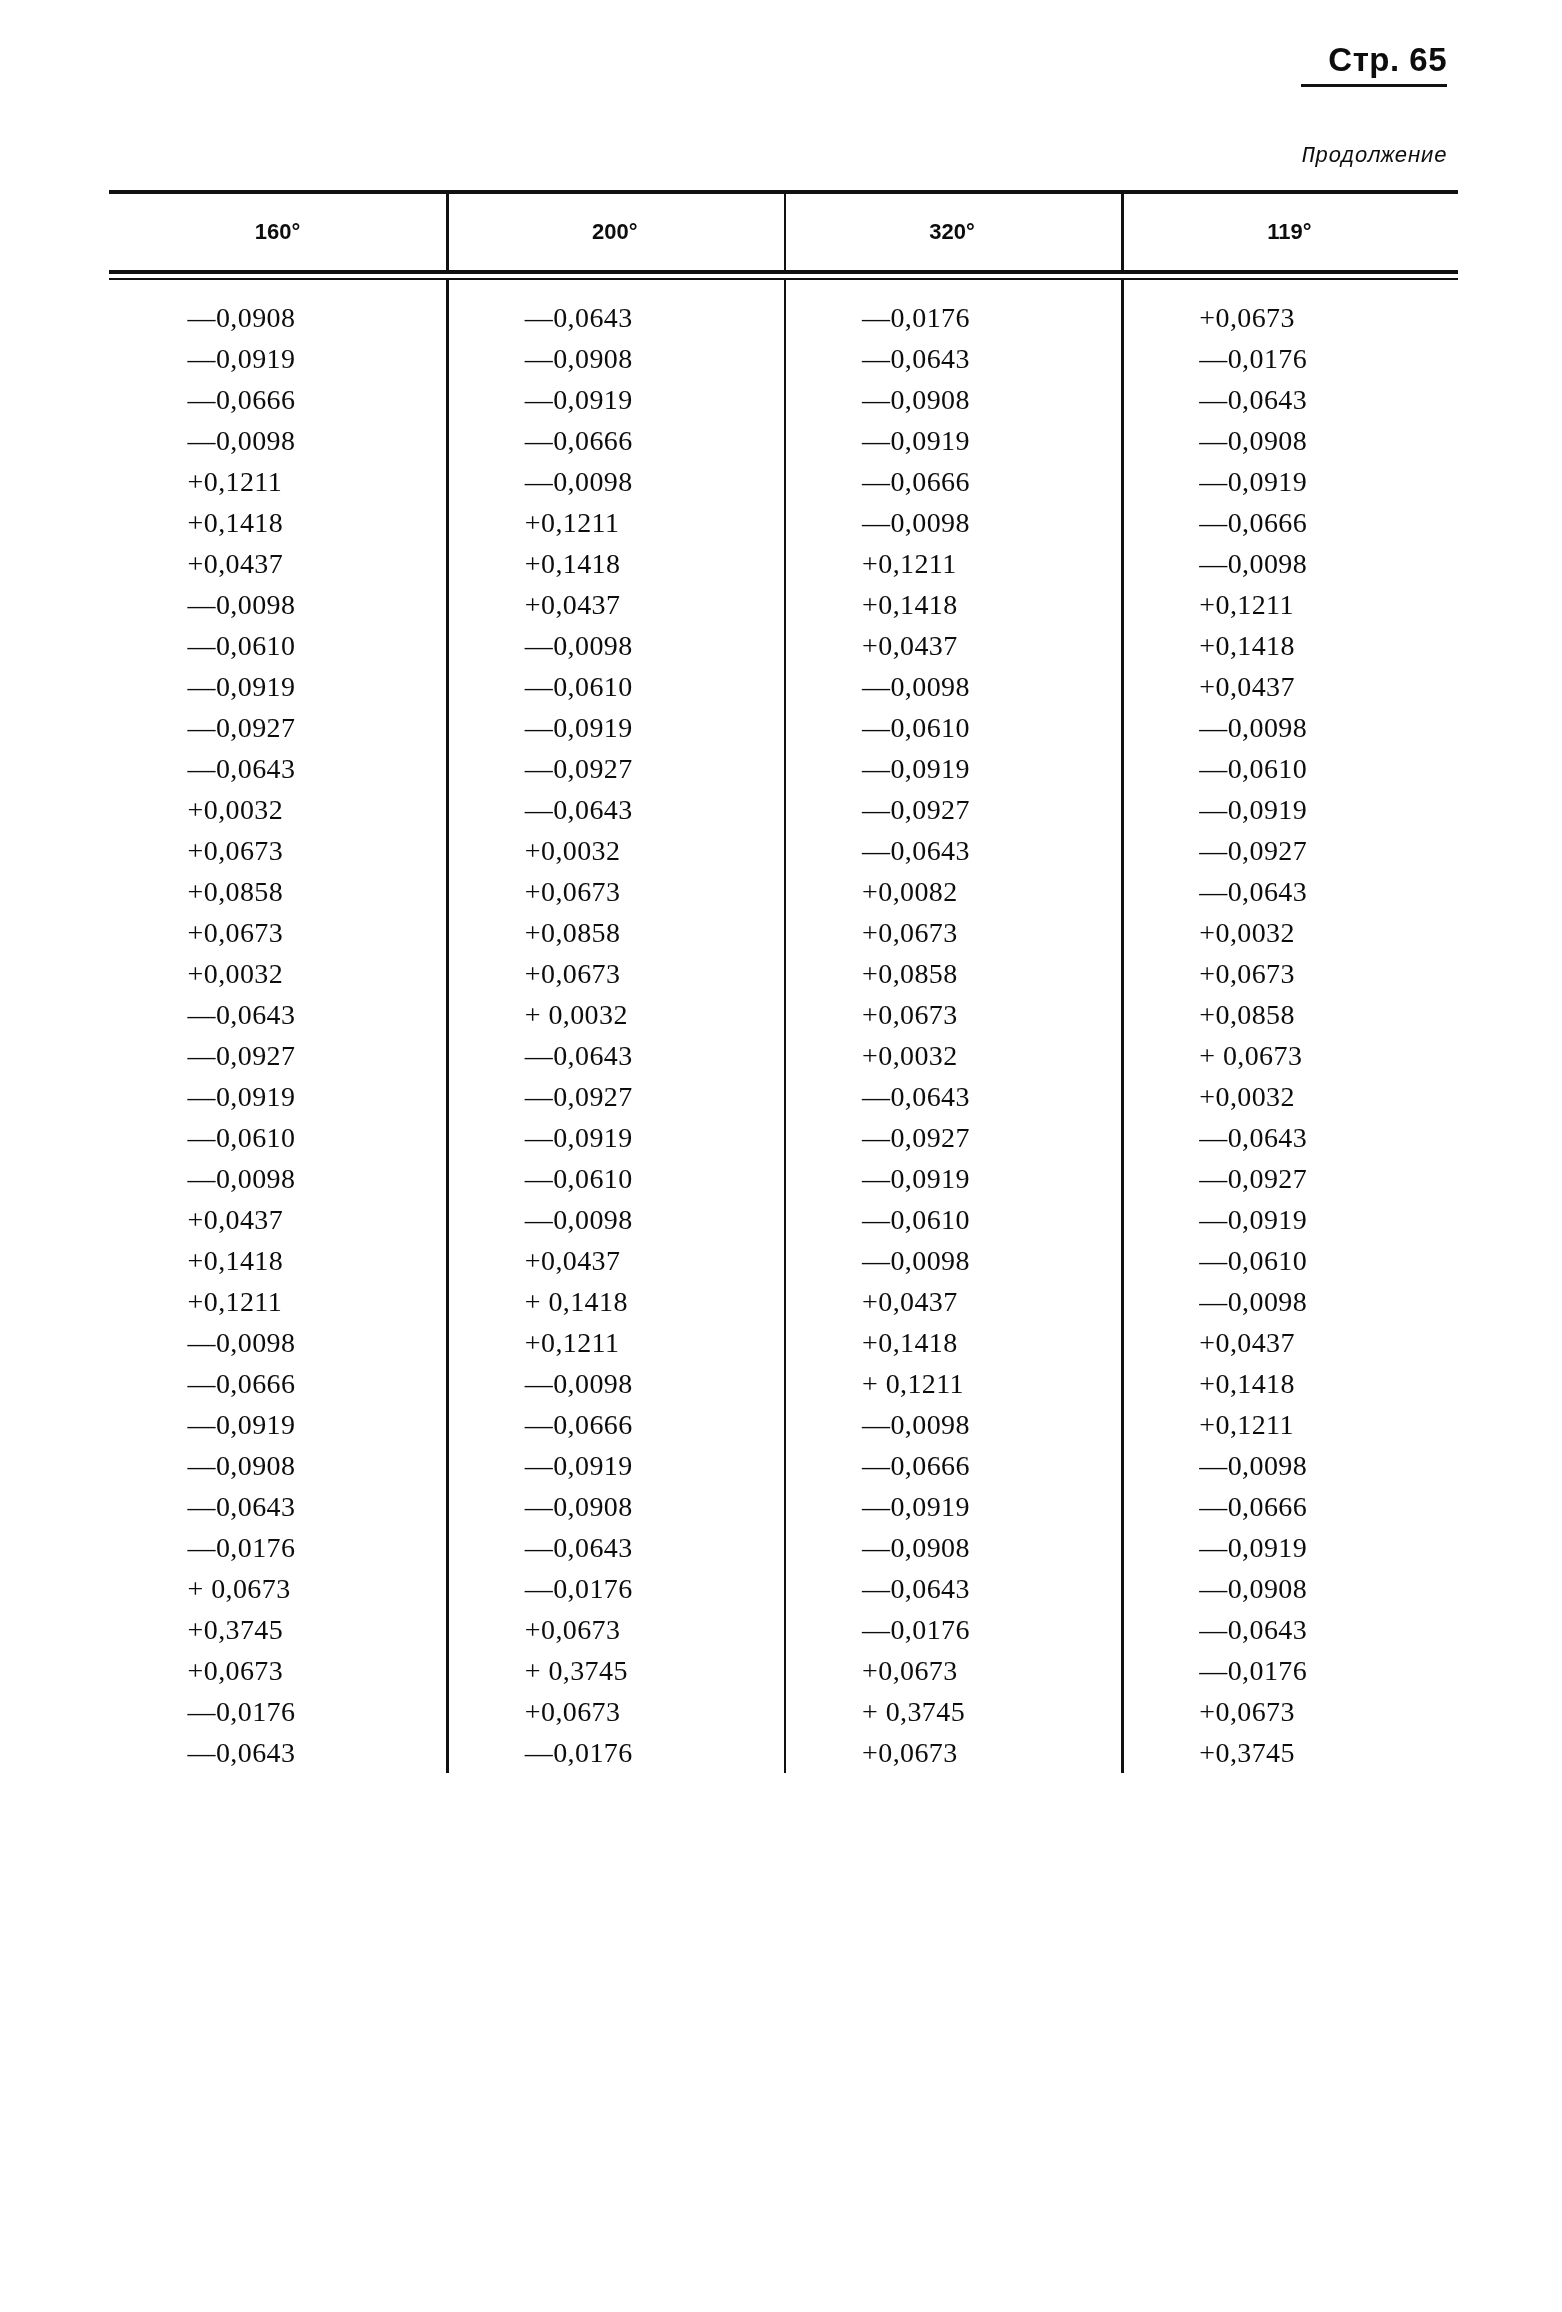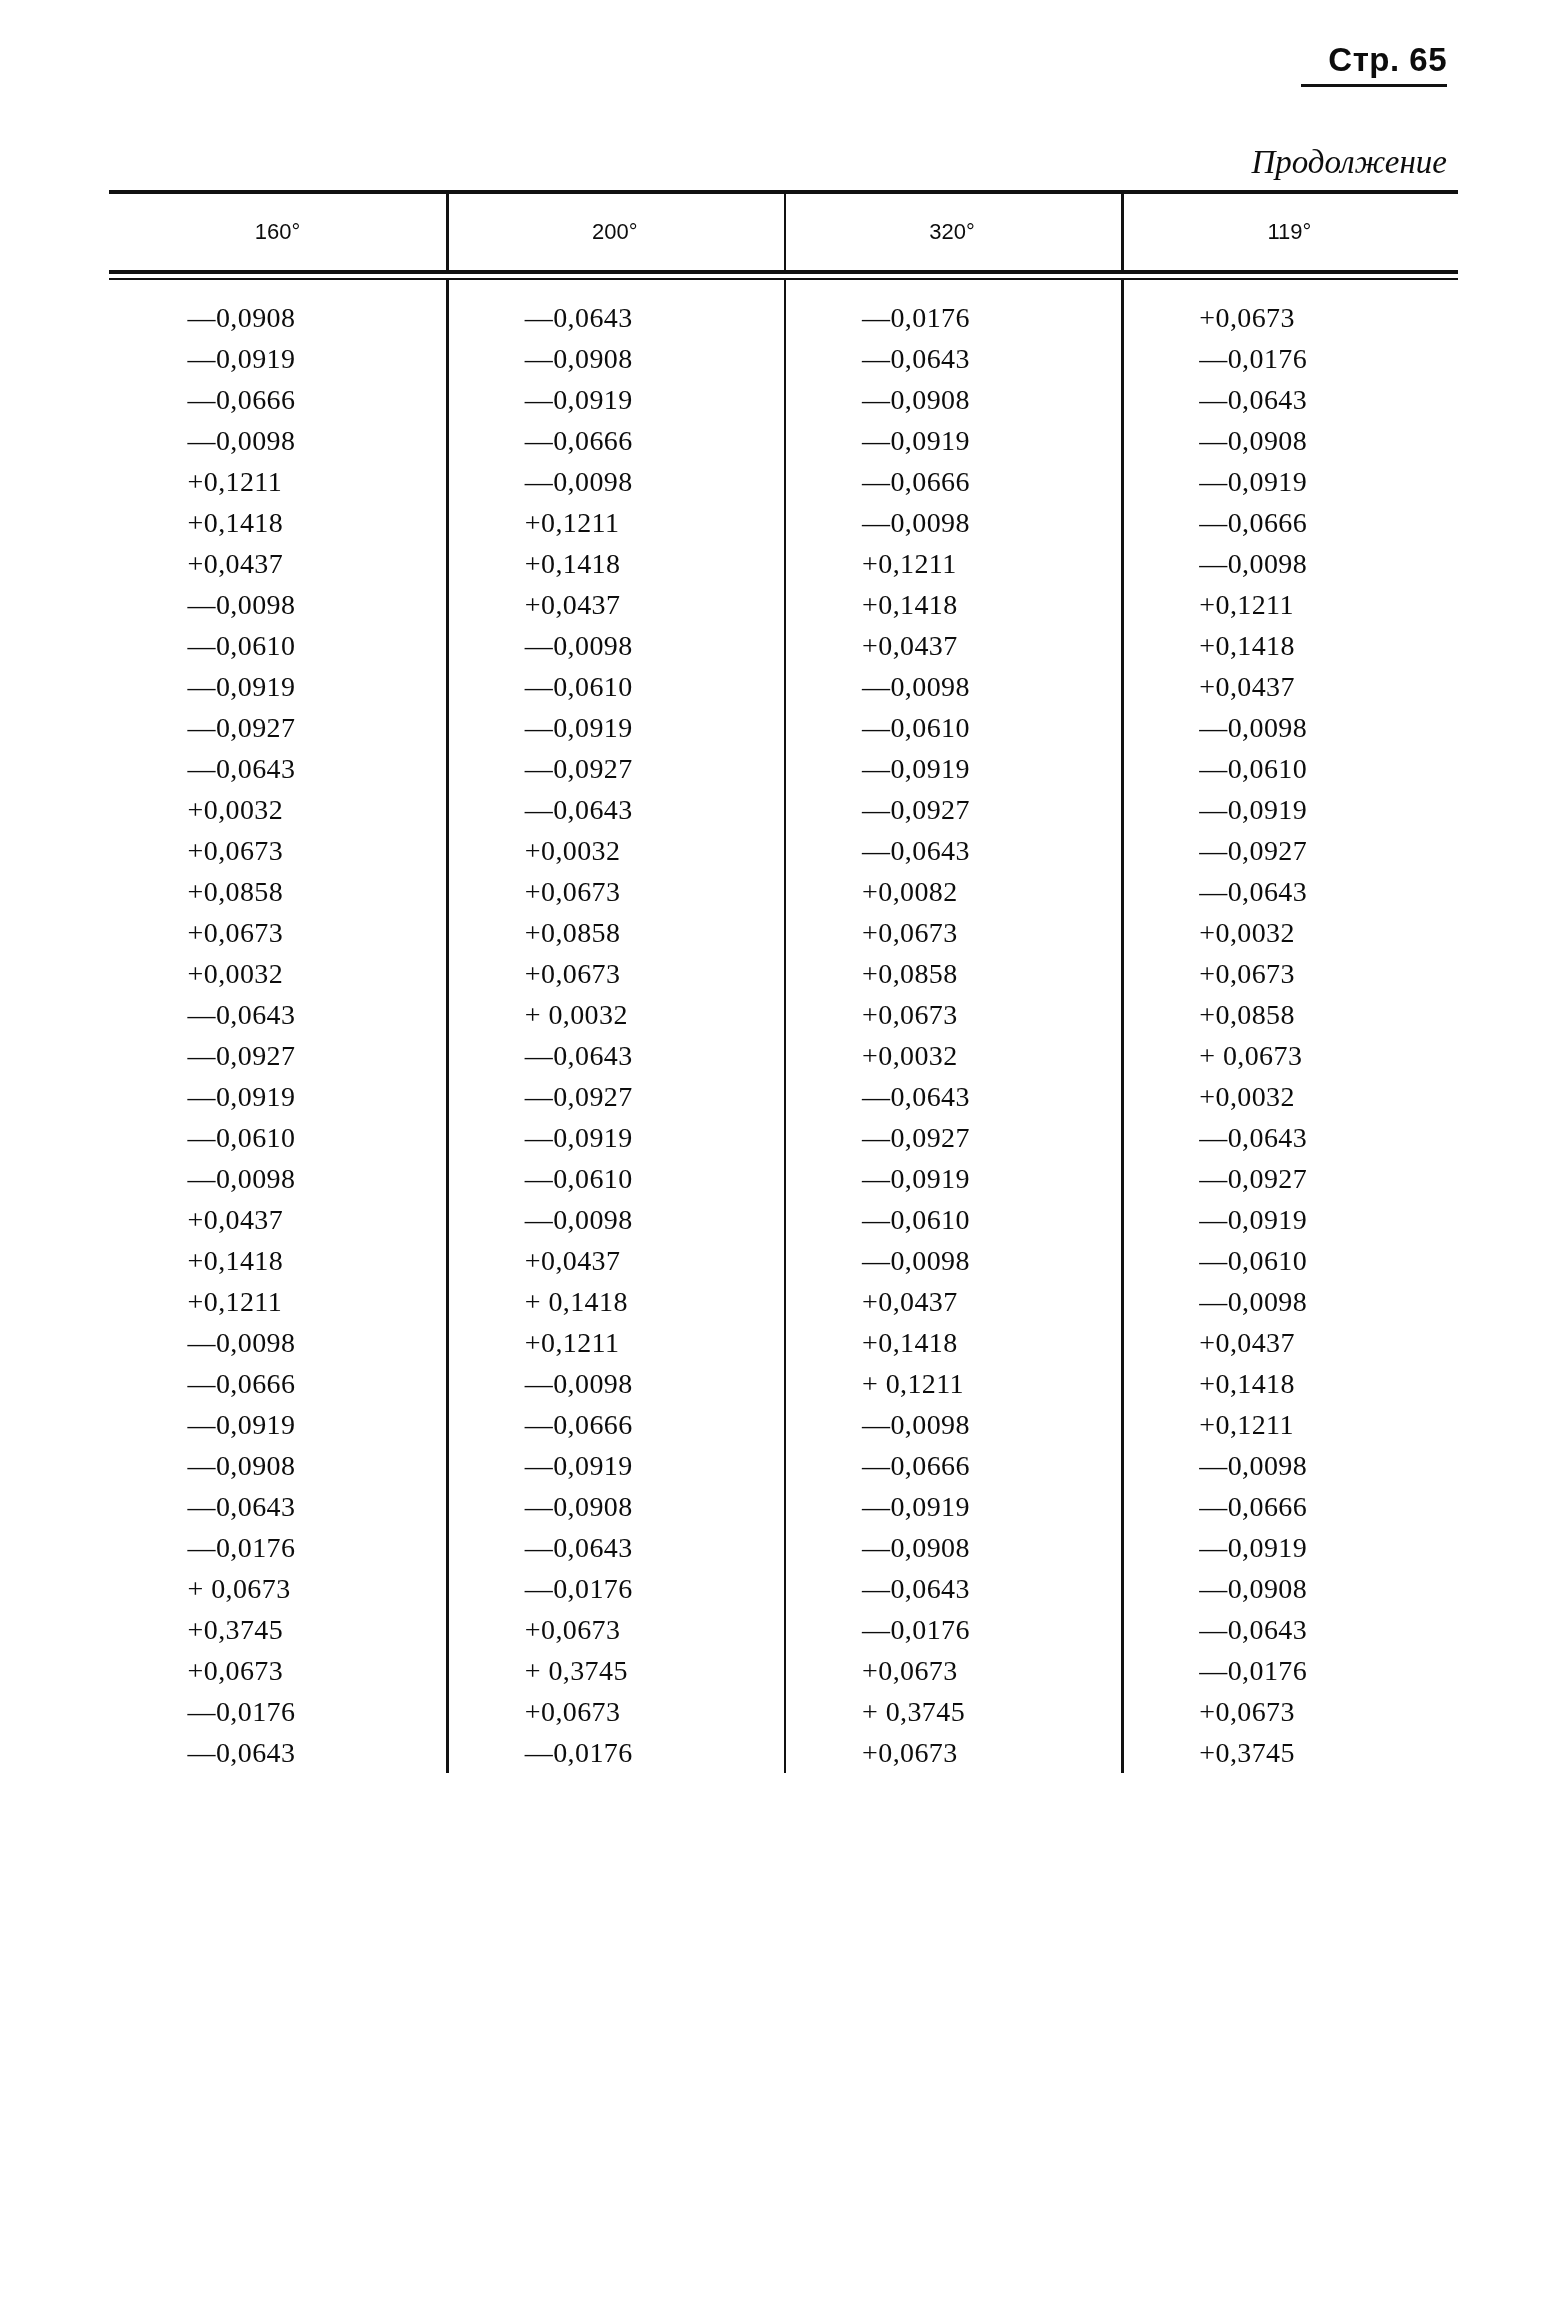--- a/index.html
+++ b/index.html
@@ -43,23 +43,23 @@
     height: 2.9px;
     background: #111;
     width: 146px;
     margin-left: auto;
   }
 
   .continued {
     position: absolute;
     right: 115px;
     top: 144px;
-    font-family: Liberation Serif, serif;
+    font-family: Liberation Mono, monospace;
     font-style: italic;
-    font-size: 33px;
+    font-size: 22px;
     white-space: nowrap;
   }
 
   
   .table-wrap {
     position: absolute;
     left: 109px;
     top: 190px;
     width: 1349px;
   }
@@ -83,21 +83,21 @@
   table.data {
     width: 100%;
     border-collapse: collapse;
     table-layout: fixed;
   }
   table.data col { width: 25%; }
 
   thead th {
     font-family: "Liberation Sans", sans-serif;
     font-size: 22px;
-    font-weight: 400;
+    font-weight: 700;
     padding: 25px 0 25px 0;
     text-align: center;
     position: relative;
   }
   thead th.sep::before,
   tbody td.sep::before {
     content: "";
     position: absolute;
     left: 0;
     top: 0;

